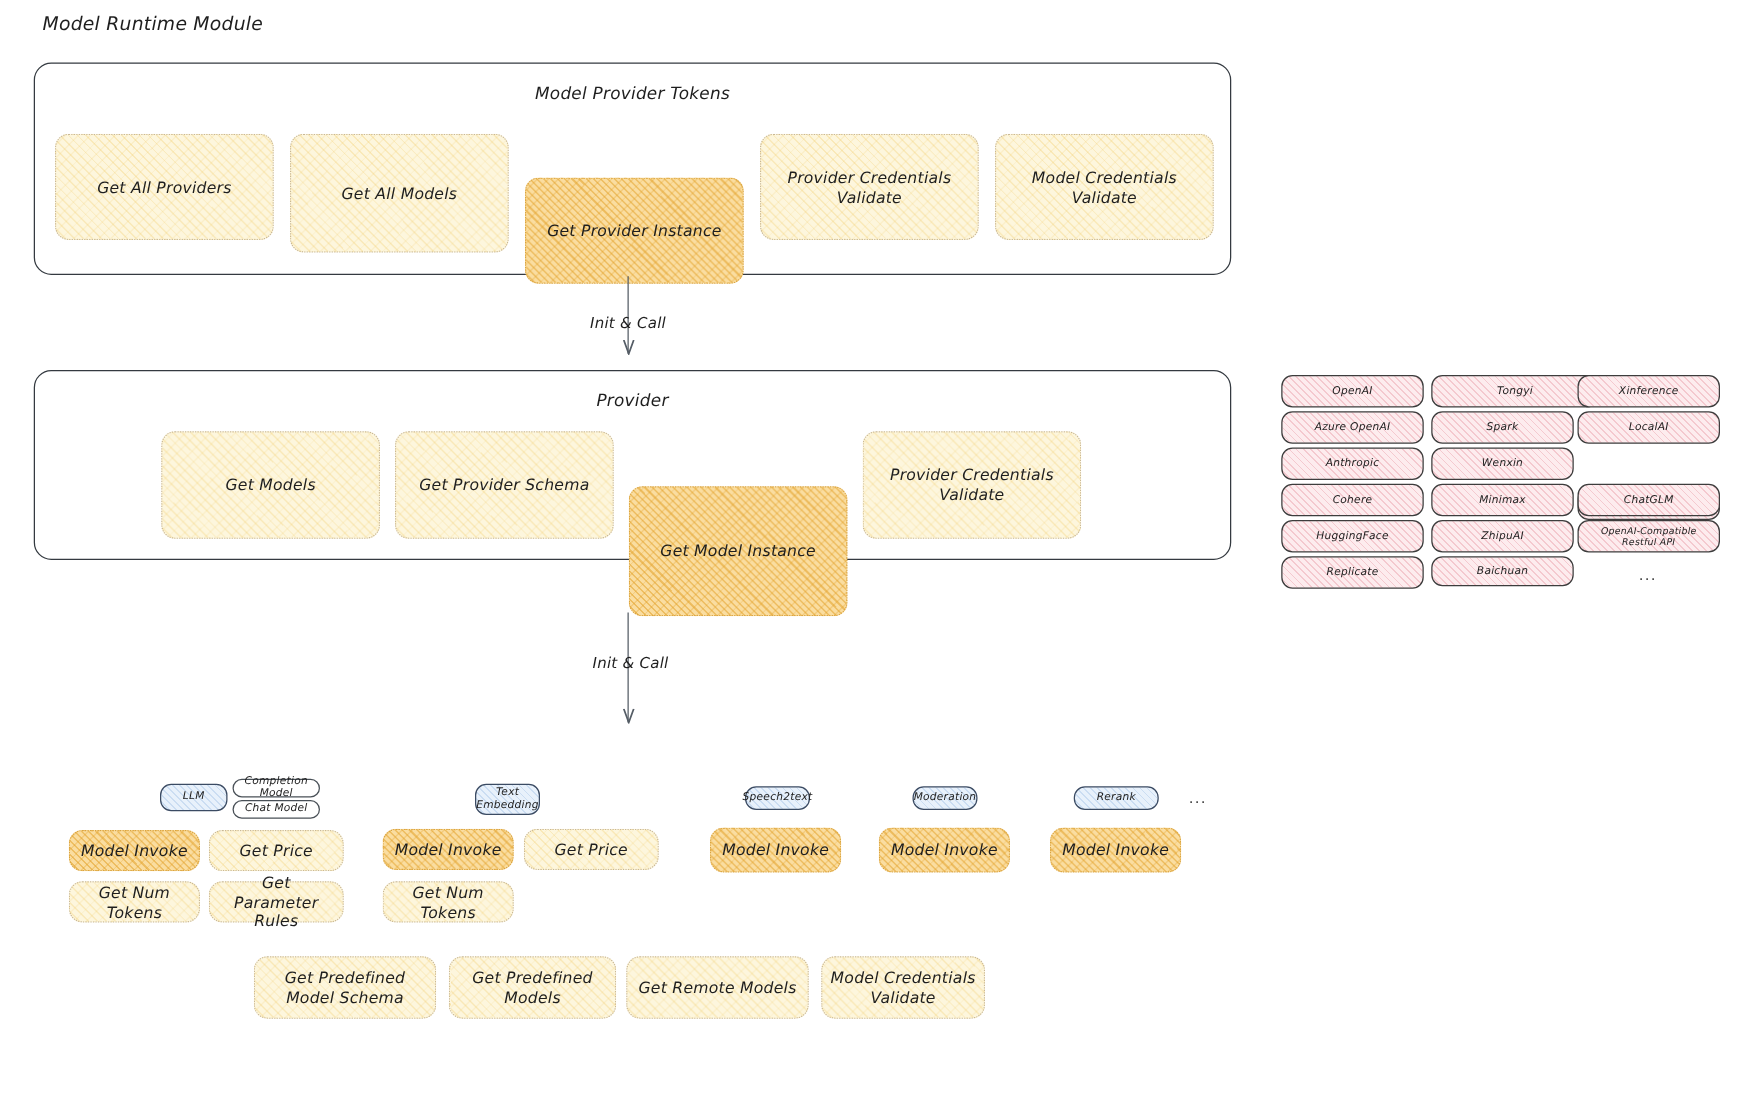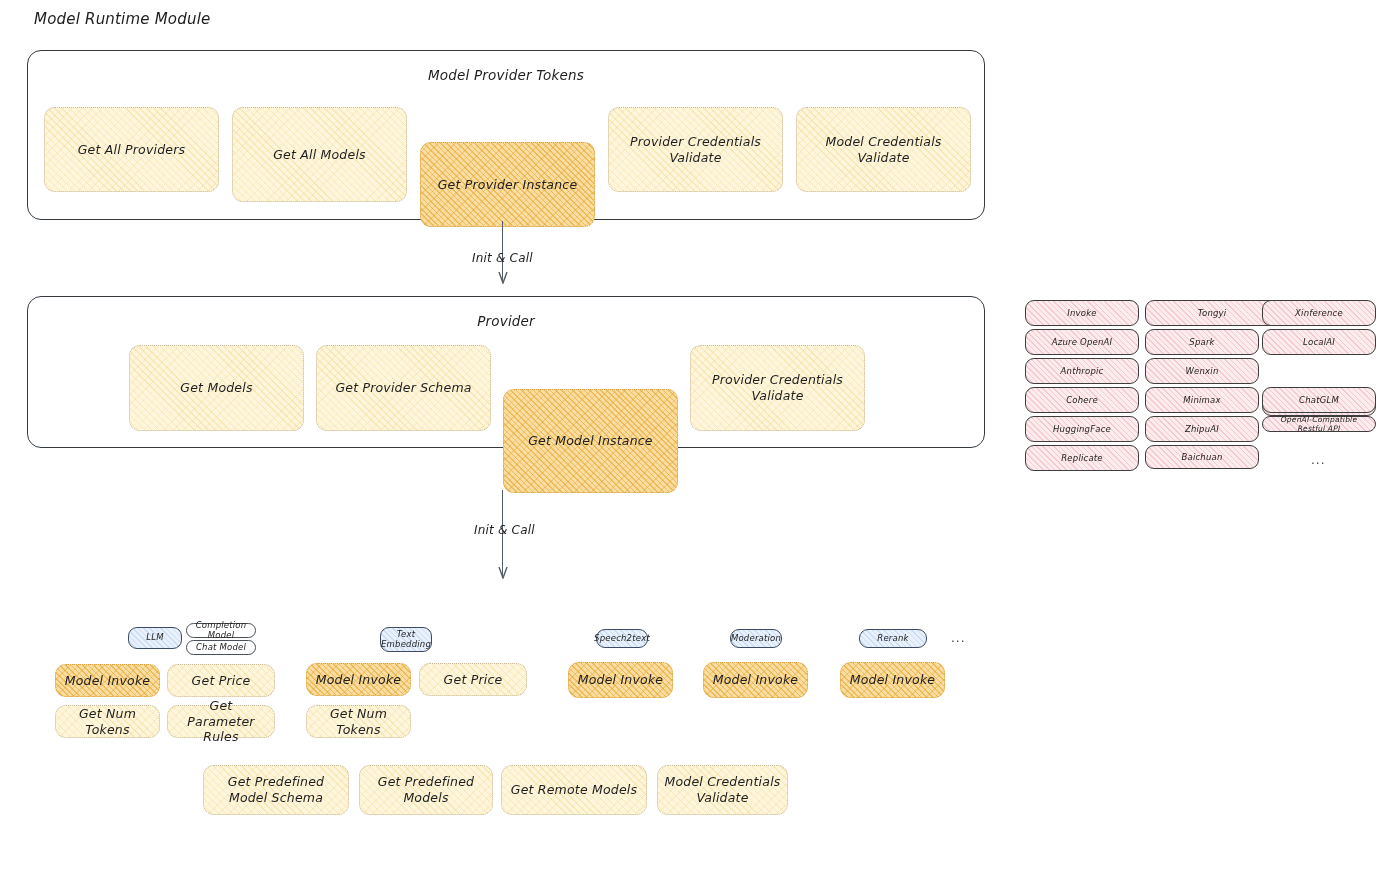--- a/index.html
+++ b/index.html
@@ -227,34 +227,34 @@
   <div class="pill hand" style="left:859px; top:629px; width:68px; height:19px;">Rerank</div>
   <div class="chip hl hand" style="left:840px; top:662px; width:105px; height:36px;">Model Invoke</div>
 
   <div class="dots-inline hand" style="left:951px; top:631px;">...</div>
 
   <div class="chip hand" style="left:359px; top:765px; width:134px; height:50px;">Get Predefined Models</div>
   <div class="chip hand" style="left:203px; top:765px; width:146px; height:50px;">Get Predefined Model Schema</div>
   <div class="chip hand" style="left:501px; top:765px; width:146px; height:50px;">Get Remote Models</div>
   <div class="chip hand" style="left:657px; top:765px; width:131px; height:50px;">Model Credentials Validate</div>
 
-  <div class="prov hand" style="left:1025px; top:300px; width:114px; height:26px;">Invoke</div>
+  <div class="prov hand" style="left:1025px; top:300px; width:114px; height:26px;">OpenAI</div>
   <div class="prov hand" style="left:1025px; top:329px; width:114px; height:26px;">Azure OpenAI</div>
   <div class="prov hand" style="left:1025px; top:358px; width:114px; height:26px;">Anthropic</div>
   <div class="prov hand" style="left:1025px; top:387px; width:114px; height:26px;">Cohere</div>
   <div class="prov hand" style="left:1025px; top:416px; width:114px; height:26px;">HuggingFace</div>
   <div class="prov hand" style="left:1025px; top:445px; width:114px; height:26px;">Replicate</div>
 
   <div class="prov hand" style="left:1145px; top:300px; width:134px; height:26px;">Tongyi</div>
   <div class="prov hand" style="left:1145px; top:329px; width:114px; height:26px;">Spark</div>
   <div class="prov hand" style="left:1145px; top:358px; width:114px; height:26px;">Wenxin</div>
   <div class="prov hand" style="left:1145px; top:387px; width:114px; height:26px;">Minimax</div>
   <div class="prov hand" style="left:1145px; top:416px; width:114px; height:26px;">ZhipuAI</div>
   <div class="prov hand" style="left:1145px; top:445px; width:114px; height:24px;">Baichuan</div>
 
   <div class="prov hand" style="left:1262px; top:300px; width:114px; height:26px;">Xinference</div>
   <div class="prov hand" style="left:1262px; top:329px; width:114px; height:26px;">LocalAI</div>
   <div class="prov hand" style="left:1262px; top:362px; width:114px; height:26px;margin-top:28px;">OpenLLM</div>
   <div class="prov hand" style="left:1262px; top:387px; width:114px; height:26px;">ChatGLM</div>
-  <div class="prov hand" style="left:1262px; top:416px; width:114px; height:16px; font-size:7.5px;font-style:italic;">OpenAI-Compatible Restful API</div>
+  <div class="prov hand" style="left:1262px; top:416px; width:114px; height:26px; font-size:7.5px;font-style:italic;">OpenAI-Compatible Restful API</div>
   <div class="prov-ellipsis hand" style="left:1311px; top:453px;">...</div>
 
 </div>
 
 </body></html>

